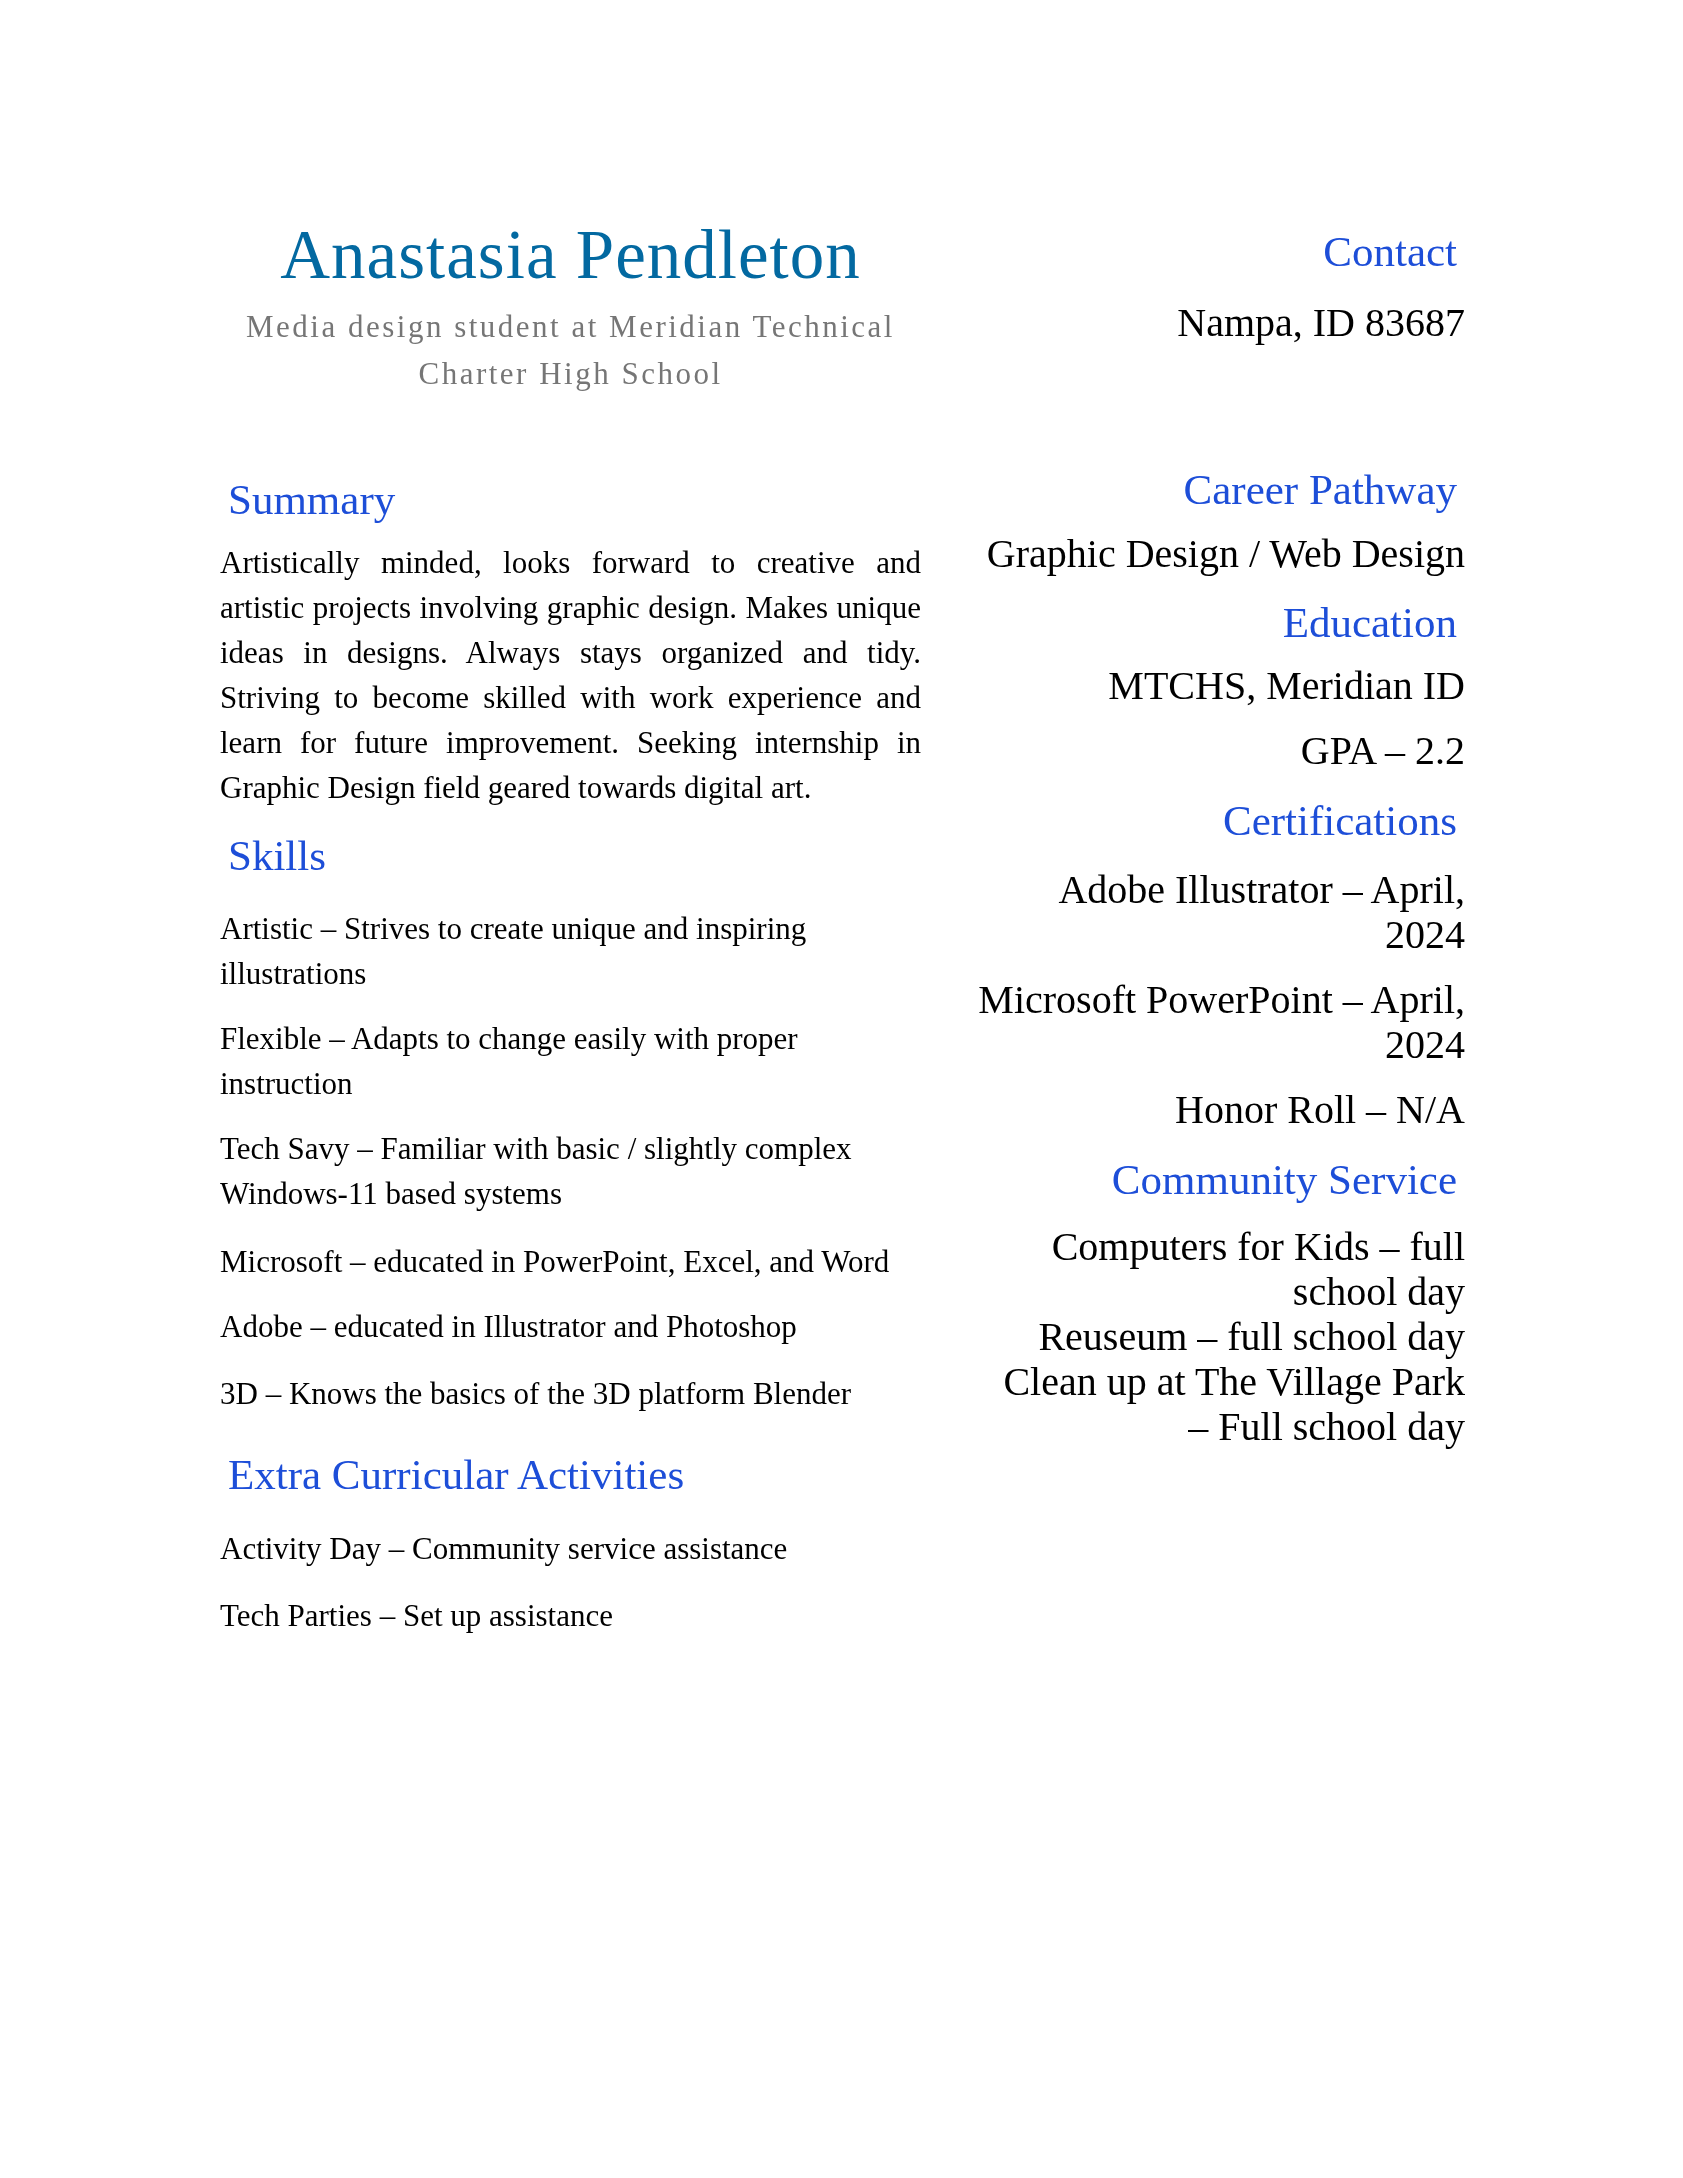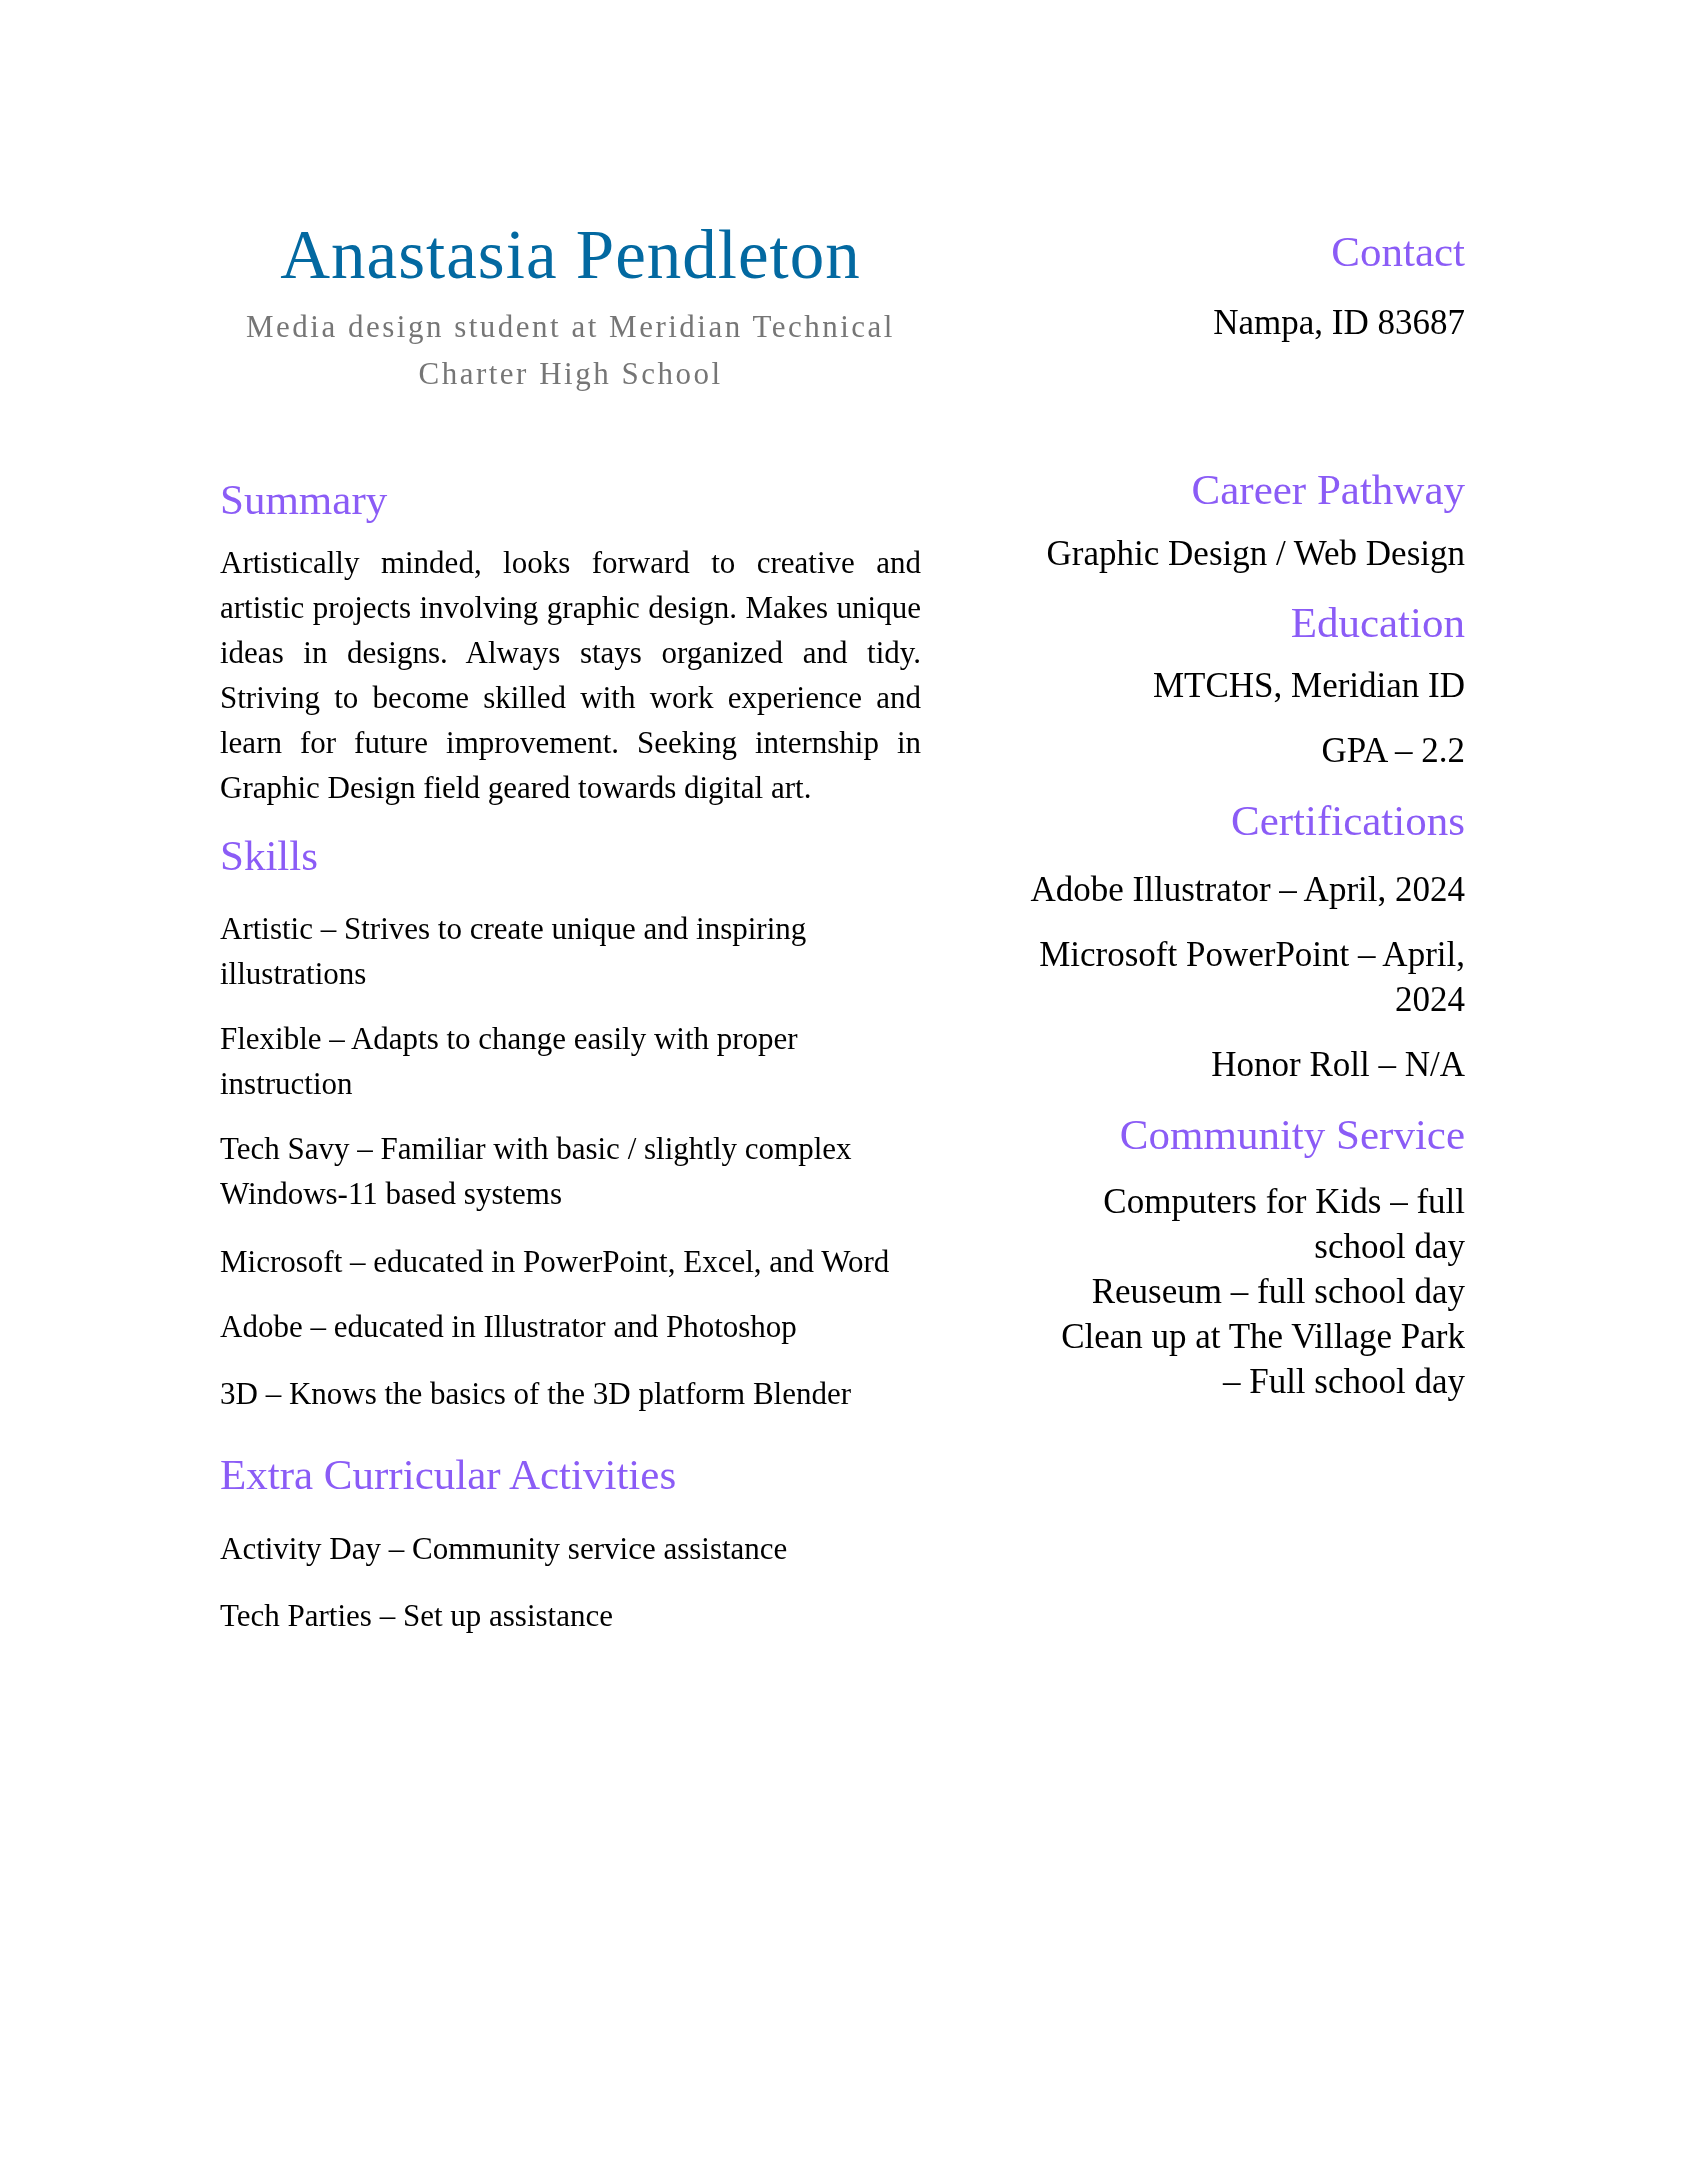--- a/index.html
+++ b/index.html
@@ -41,31 +41,31 @@
     color: #767676;
     text-align: center;
     letter-spacing: 2.5px;
     white-space: pre-line;
     margin: 8px 0 0 0;
   }
   h2.heading {
     font-size: 43px;
     font-weight: 400;
     line-height: 51px;
-    color: #8b5cf6;
-    margin: 0;
+    color: #1d4ed8;
+    margin: 8px;
   }
   .left-col p {
     font-size: 31px;
     line-height: 45px;
     margin: 0;
   }
   .summary-text { text-align: justify; }
   .right-col p, .right-col a {
-    font-size: 35px;
+    font-size: 40px;
     line-height: 45px;
     margin: 0;
     display: block;
   }
   .pre { white-space: pre-line; }
   .email-link {
     color: #26596E;
     text-decoration: underline;
     cursor: pointer;
   }

